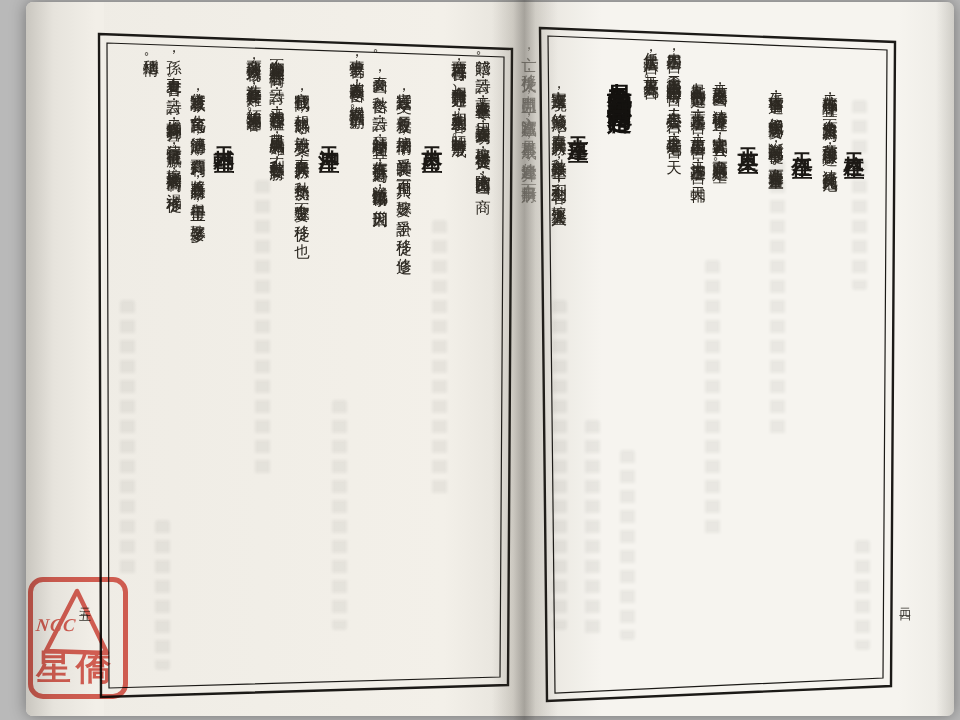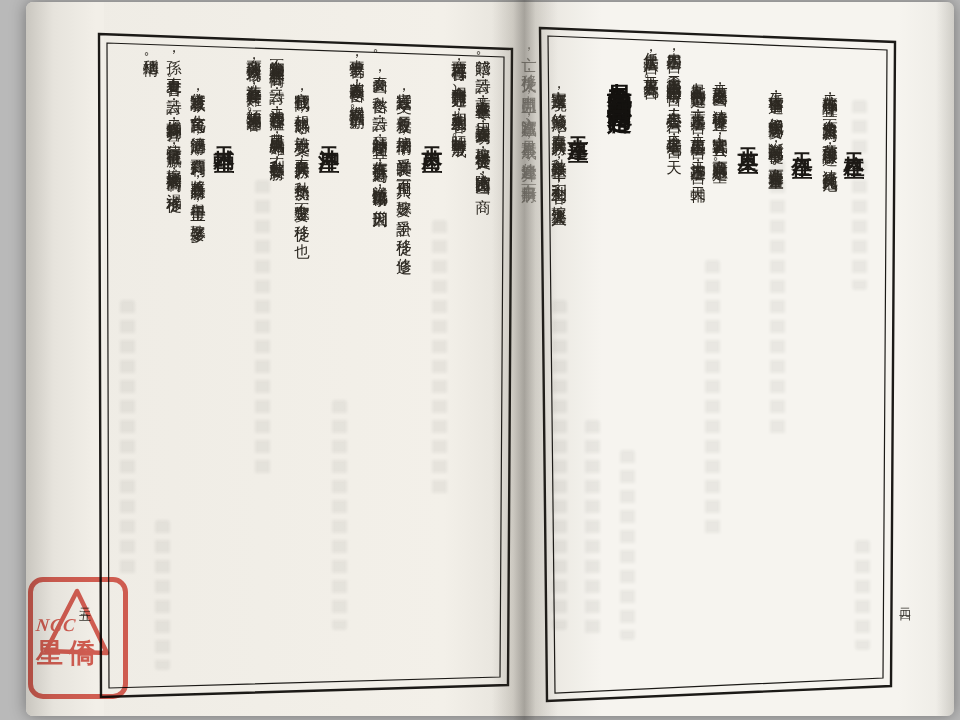--- a/index.html
+++ b/index.html
@@ -101,22 +101,22 @@
     border:5px solid #d6473c;border-radius:15px;
     mix-blend-mode:multiply;opacity:.85;
   }
   .stamp svg{position:absolute;left:0;top:0;}
   .stamp .ncc{
     position:absolute;left:3px;top:33px;color:#d6473c;
     font-style:italic;font-weight:bold;font-size:18px;letter-spacing:1px;
     font-family:"Liberation Serif","DejaVu Serif",serif;transform:skewX(-6deg);
   }
   .stamp .xq{
-    position:absolute;left:3px;top:53px;color:#d6473c;
-    font-weight:bold;font-size:27px;letter-spacing:5px;white-space:nowrap;
+    position:absolute;left:3px;top:62px;color:#d6473c;
+    font-weight:bold;font-size:35px;letter-spacing:5px;white-space:nowrap;
   }
 </style>
 </head>
 <body>
 
 <div class="book"></div>
 <div class="left-edge"></div>
 
 <div class="ghost" id="g1"></div>
 <div class="ghost" id="g2"></div>

